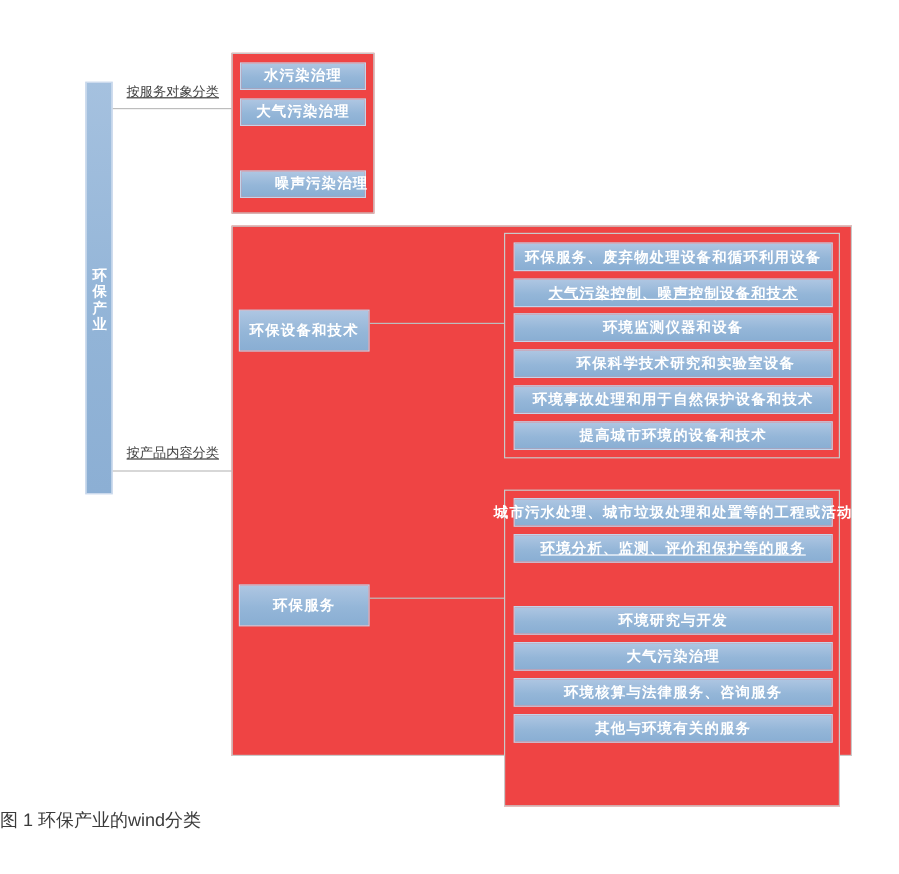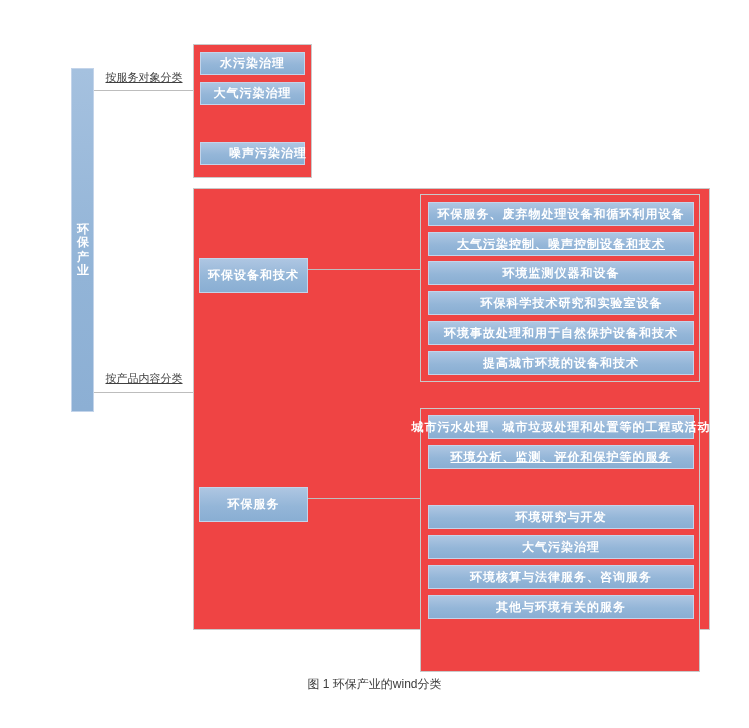--- a/index.html
+++ b/index.html
@@ -28,22 +28,22 @@
   .root-node .vtext{
     writing-mode:vertical-rl;text-orientation:upright;
     color:#ffffff;font-weight:bold;font-size:12px;letter-spacing:13px;
   }
   .hline{position:absolute;height:1px;background:#bdbdbd;}
   .branch-label{
     position:absolute;font-size:11px;color:#404040;text-align:center;
     white-space:nowrap;line-height:14px;text-decoration:underline;
   }
   .caption{
-    position:absolute;left:0;top:674px;width:749px;text-align:center;
-    font-size:12px;color:#3b3b3b;line-height:20px;
+    position:absolute;left:0;top:674px;width:749px;
+    font-size:15px;color:#3b3b3b;line-height:20px;
   }
   
   .frame-a{left:193px;top:26px;width:119px;height:134px;}
   .frame-a .node{left:6px;width:105px;height:23px;}
   
   .frame-b{left:193px;top:170px;width:517px;height:442px;}
   
   .mid-node{width:109px;height:35px;}
   
   .frame-c{left:420px;top:176px;width:280px;height:188px;}

